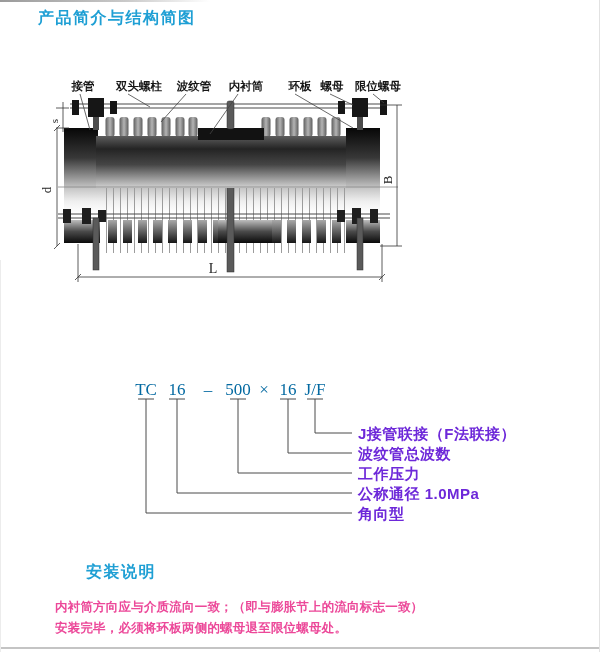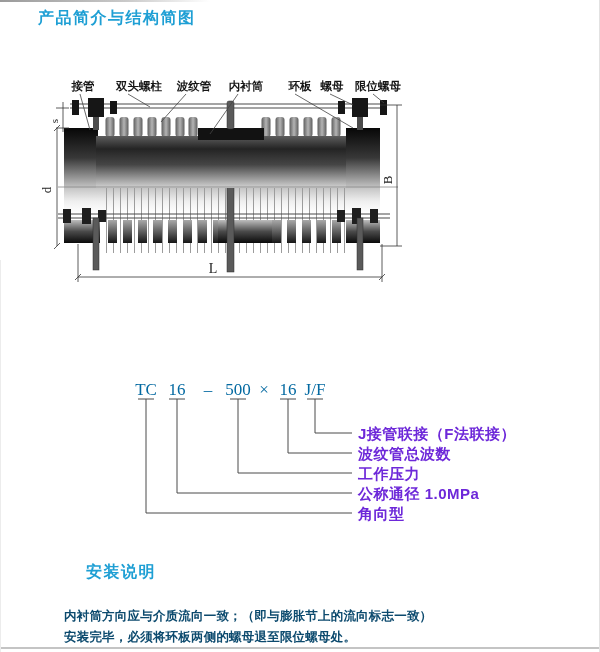--- a/index.html
+++ b/index.html
@@ -23,22 +23,22 @@
   .diagram{position:absolute;left:40px;top:72px;width:390px;height:225px;}
   .code-part{
     position:absolute;top:380px;transform:translateX(-50%);
     font-family:"Liberation Serif",serif;font-size:17px;color:#0369a1;white-space:nowrap;
   }
   .code-note{
     position:absolute;left:358px;height:16px;line-height:16px;
     font-size:15px;font-weight:600;letter-spacing:0.5px;color:#6d28d9;white-space:nowrap;
   }
   .install-line{
-    position:absolute;left:55px;margin:9px;
-    font-size:12.5px;font-weight:600;letter-spacing:0.2px;color:#0c4a6e;white-space:nowrap;
+    position:absolute;left:55px;margin:0;
+    font-size:12.5px;font-weight:600;letter-spacing:0.2px;color:#ec4899;white-space:nowrap;
   }
   #install-line-1{top:599px;}
   #install-line-2{top:620px;}
   .code-svg{position:absolute;left:130px;top:396px;}
   svg text.plabel{font-family:"Liberation Sans",sans-serif;font-size:11.5px;font-weight:bold;fill:#161616;}
   svg text.dimtxt{font-family:"Liberation Serif",serif;fill:#222;}
 </style>
 </head>
 <body>
 

